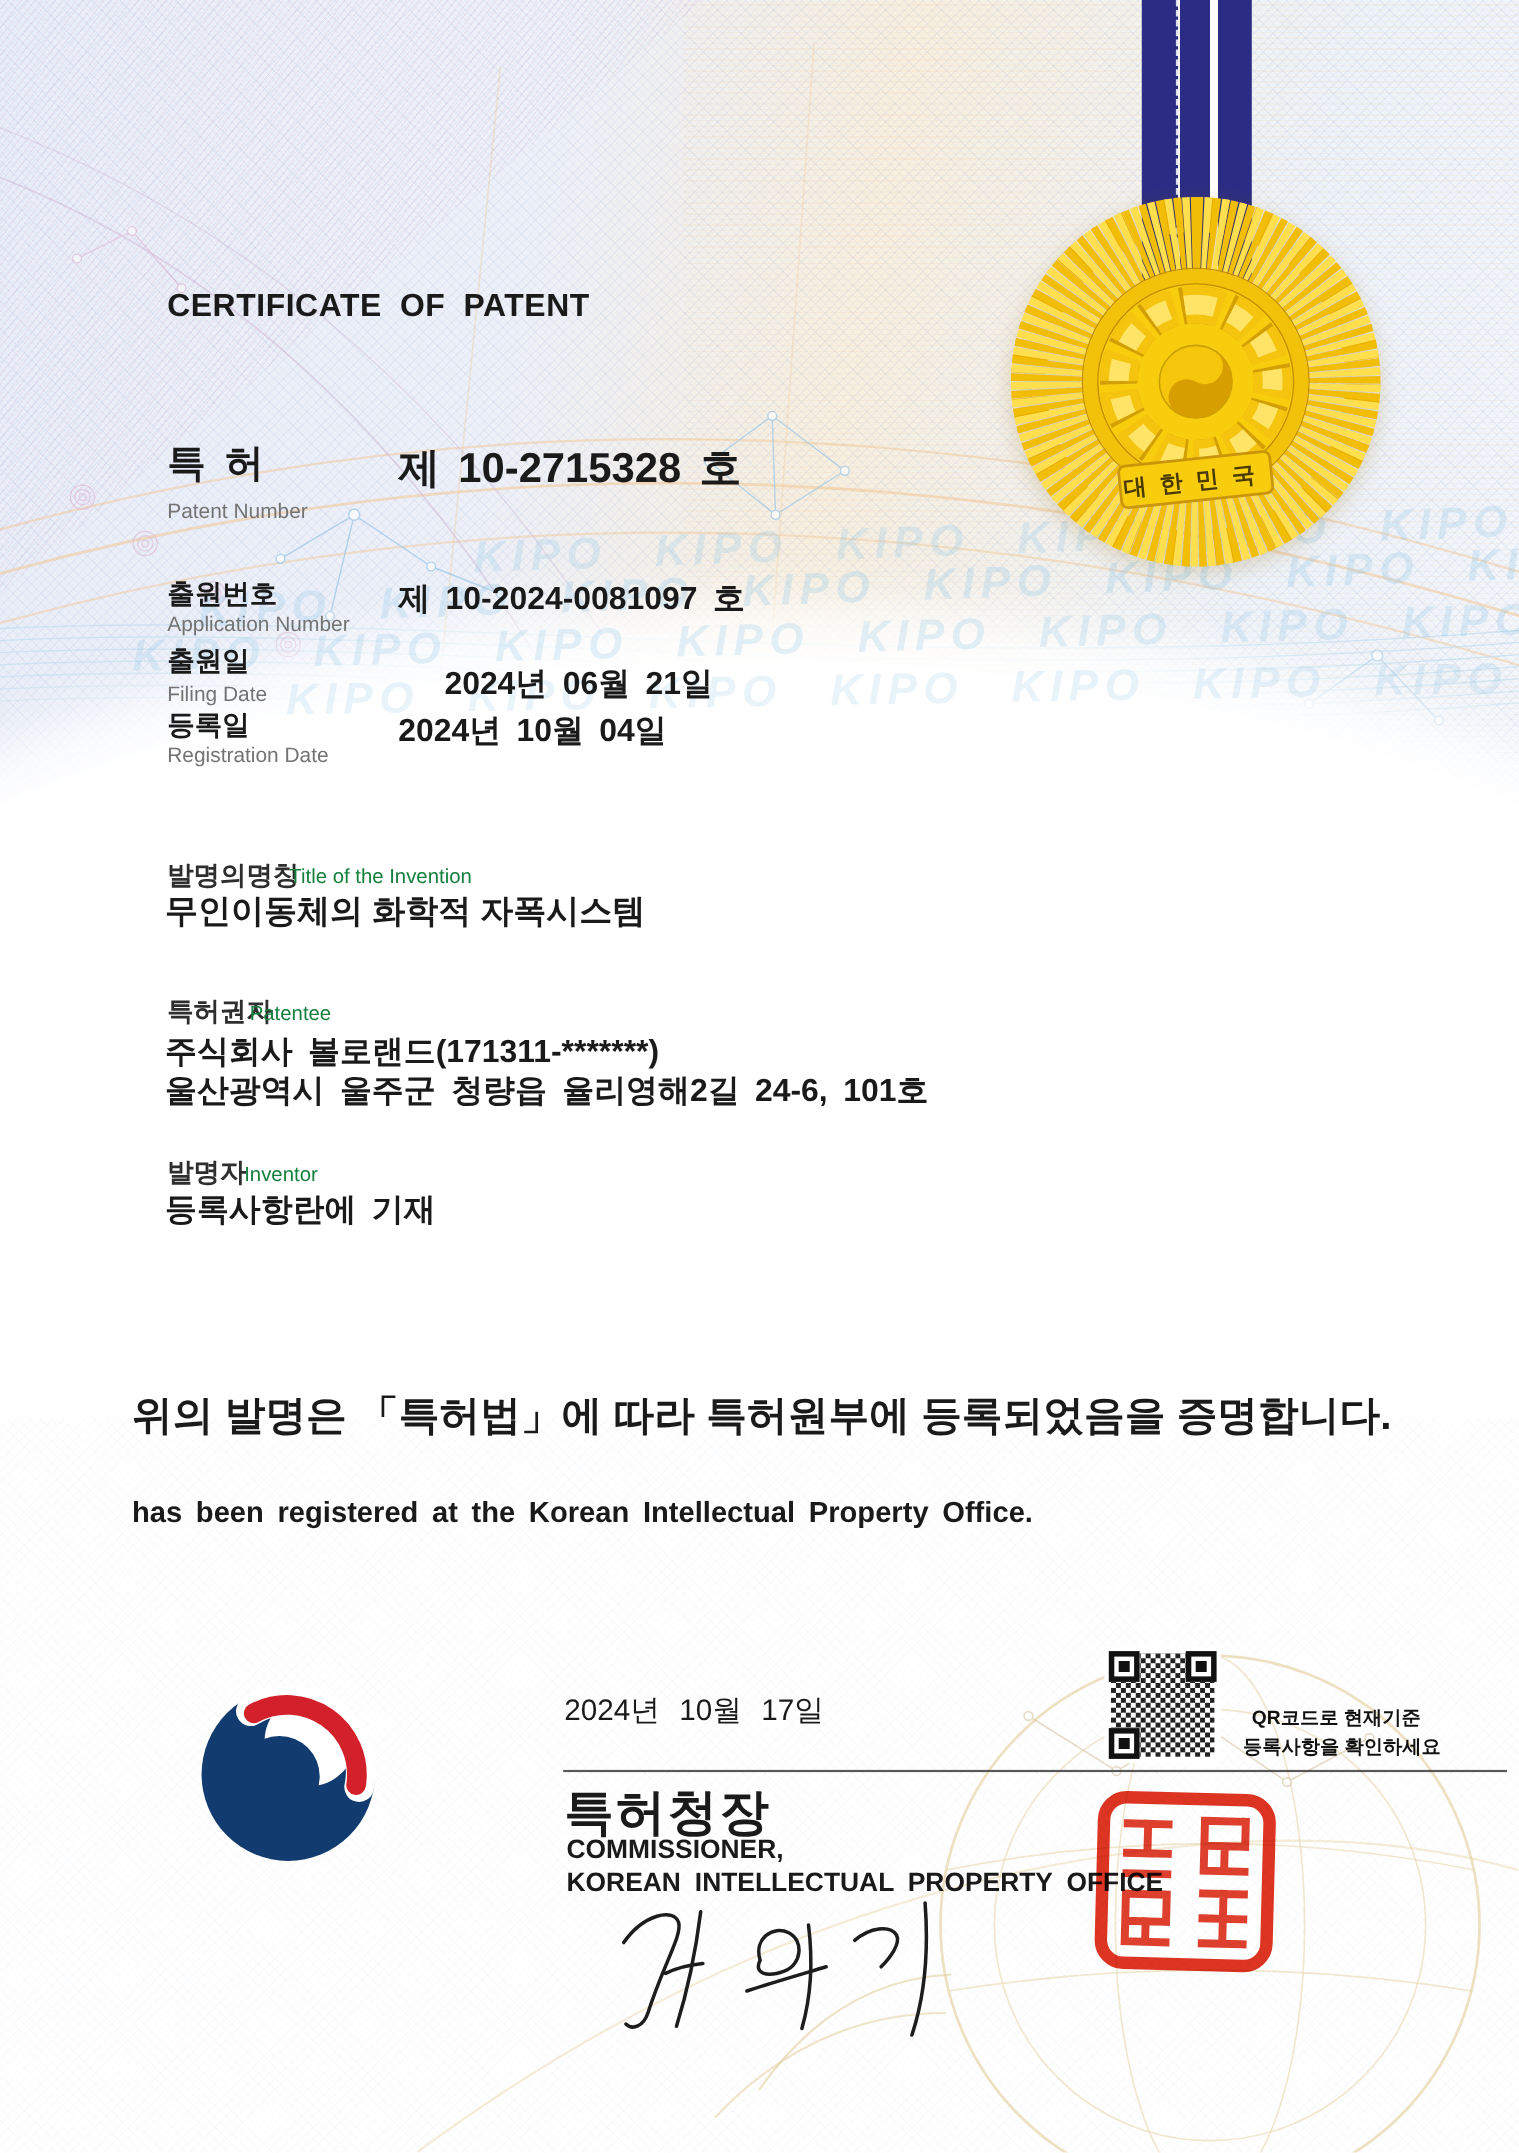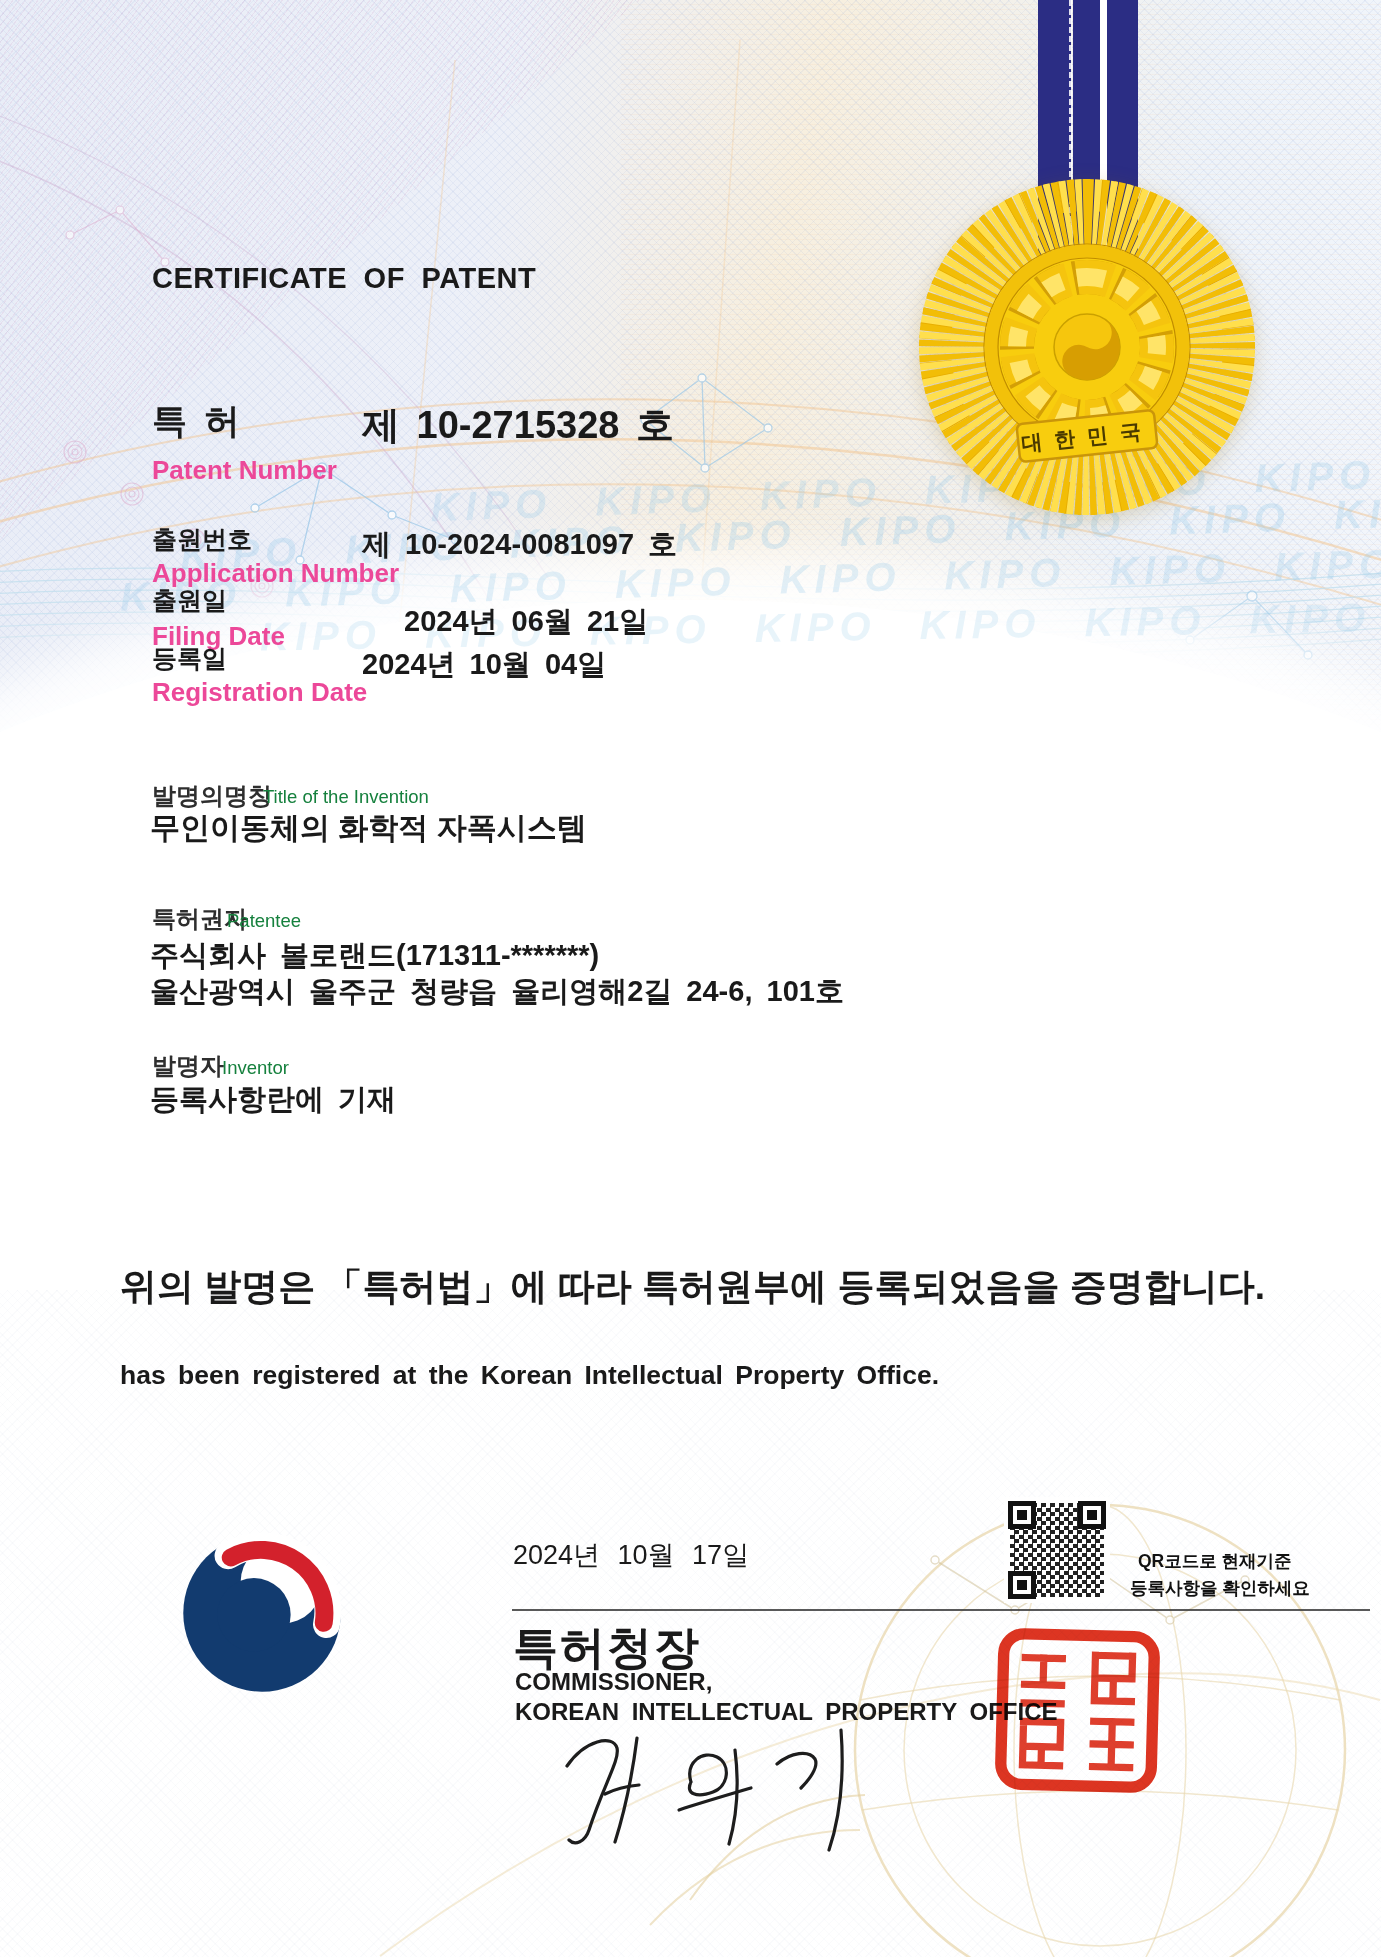--- a/index.html
+++ b/index.html
@@ -39,21 +39,21 @@
   .ribbon .dash{position:absolute;left:31px;top:0;height:100%;border-left:3px dashed rgba(255,255,255,.85);}
   #medal{left:907px;top:167px;z-index:10;filter:drop-shadow(0 6px 10px rgba(140,100,0,.25));}
 
   
   .t{white-space:nowrap;z-index:12;}
   .title-kr{left:150px;top:150px;font-size:74px;font-weight:800;letter-spacing:12px;}
   .title-en{left:152px;top:262px;font-size:29px;font-weight:800;letter-spacing:.5px;word-spacing:8px;}
 
   .lab-kr-xl{font-size:35px;font-weight:800;letter-spacing:4px;}
   .lab-kr{font-size:25px;font-weight:700;}
-  .lab-en{font-size:26px;font-weight:700;color:#ec4899;}
+  .lab-en{font-size:19px;font-weight:400;color:#737373;}
   .val-xl{font-size:38px;font-weight:800;word-spacing:6px;}
   .val{font-size:29px;font-weight:700;word-spacing:6px;}
 
   .sec-kr{font-size:24px;font-weight:600;color:#2e2e2e;}
   .sec-en{font-size:18.5px;font-weight:500;color:#15803d;}
   .sec-val{font-size:30px;font-weight:800;}
 
   .cert-kr{left:120px;top:1262px;font-size:37px;font-weight:800;}
   .cert-en{font-size:26.5px;font-weight:700;word-spacing:5px;}
 

